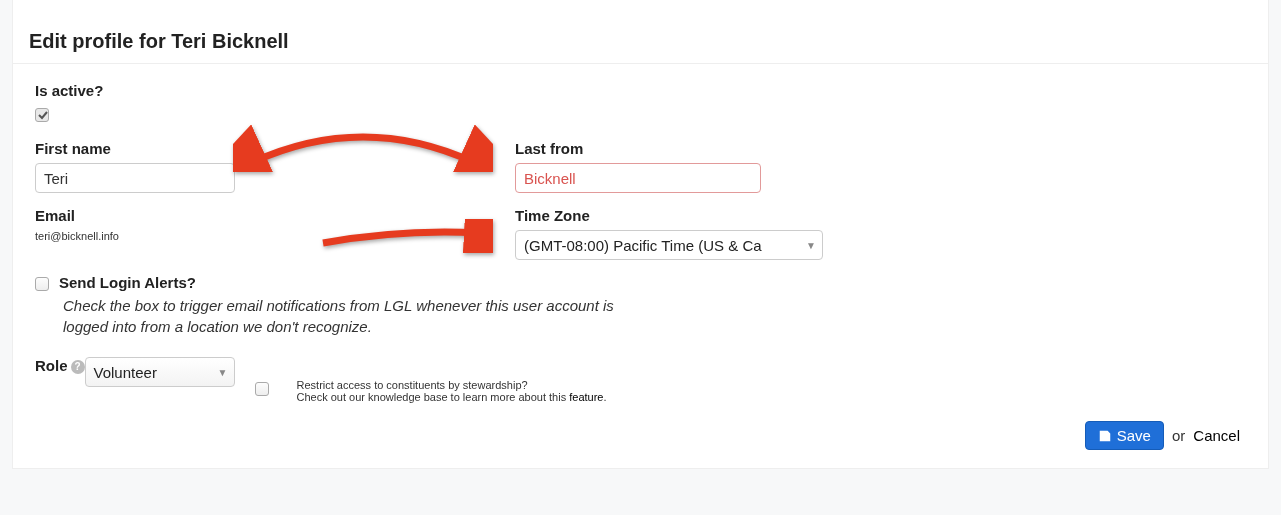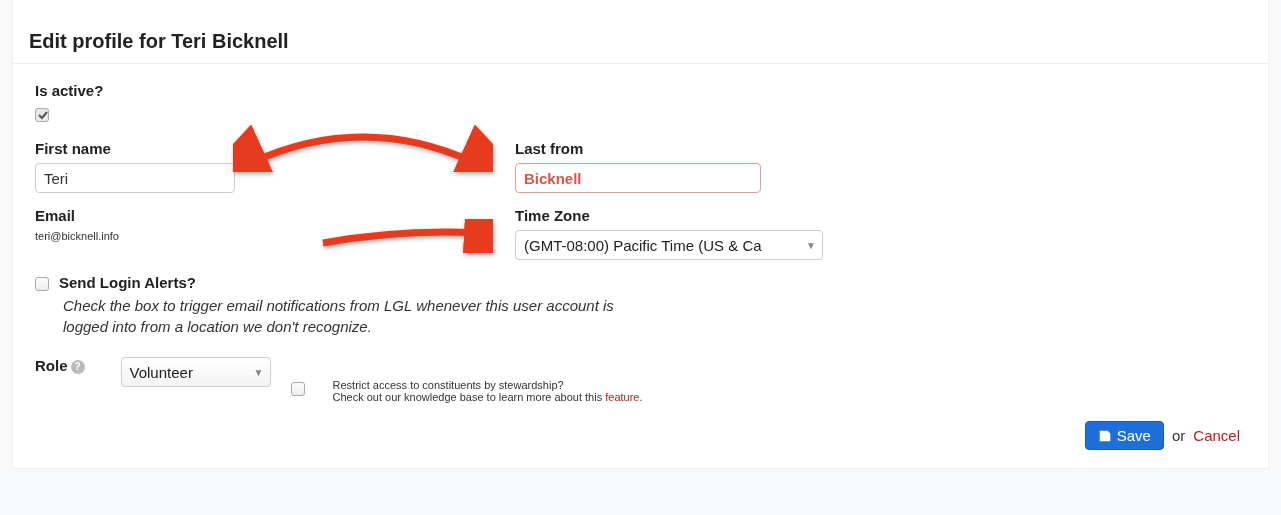--- a/index.html
+++ b/index.html
@@ -62,21 +62,21 @@
       white-space: nowrap;
     }
     .select .caret {
       position: absolute;
       right: 6px;
       top: 50%;
       transform: translateY(-50%);
       color: #888;
       font-size: 10px;
     }
-    .select.small { width: 150px; background: linear-gradient(#fff, #f3f3f3); margin-left: 36px; }
+    .select.small { width: 150px; background: linear-gradient(#fff, #f3f3f3); }
     .static-text { font-size: 11px; color: #333; }
     .checkbox-row { display: flex; align-items: flex-start; gap: 10px; margin-bottom: 4px; }
     .checkbox {
       width: 14px;
       height: 14px;
       border: 1px solid #aaa;
       border-radius: 3px;
       background: linear-gradient(#fdfdfd, #eee);
       margin-top: 3px;
       position: relative;
@@ -87,21 +87,21 @@
     .helper {
       color: #333;
       font-size: 15px;
       line-height: 1.4;
       max-width: 560px;
       font-style: italic;
     }
     .indent { margin-left: 28px; }
     .role-row { display: flex; align-items: flex-start; gap: 20px; margin-top: 20px; }
     .role-col { display: flex; flex-direction: row; }
-    .link { color: #b91c1c; text-decoration: none; cursor: pointer; }
+    .link { color: #000000; text-decoration: none; cursor: pointer; }
     .footer {
       display: flex;
       justify-content: flex-end;
       align-items: center;
       gap: 8px;
       padding: 18px 28px 0 0;
     }
     .save-btn {
       background: #1f6fd8;
       color: #fff;
@@ -148,21 +148,21 @@
       </div>
     </div>
 
     <div class="row">
       <div class="col" style="width:440px;">
         <div class="label">First name</div>
         <input class="text-input" value="Teri" style="">
       </div>
       <div class="col">
         <div class="label">Last from</div>
-        <input class="text-input highlight" style="width: 246px; font-weight: bold;" value="Bicknell">
+        <input class="text-input highlight" style="width: 246px;" value="Bicknell">
       </div>
     </div>
 
     <div class="row">
       <div class="col" style="width:440px;">
         <div class="label">Email</div>
         <div class="static-text">teri@bicknell.info</div>
       </div>
       <div class="col">
         <div class="label">Time Zone</div>

